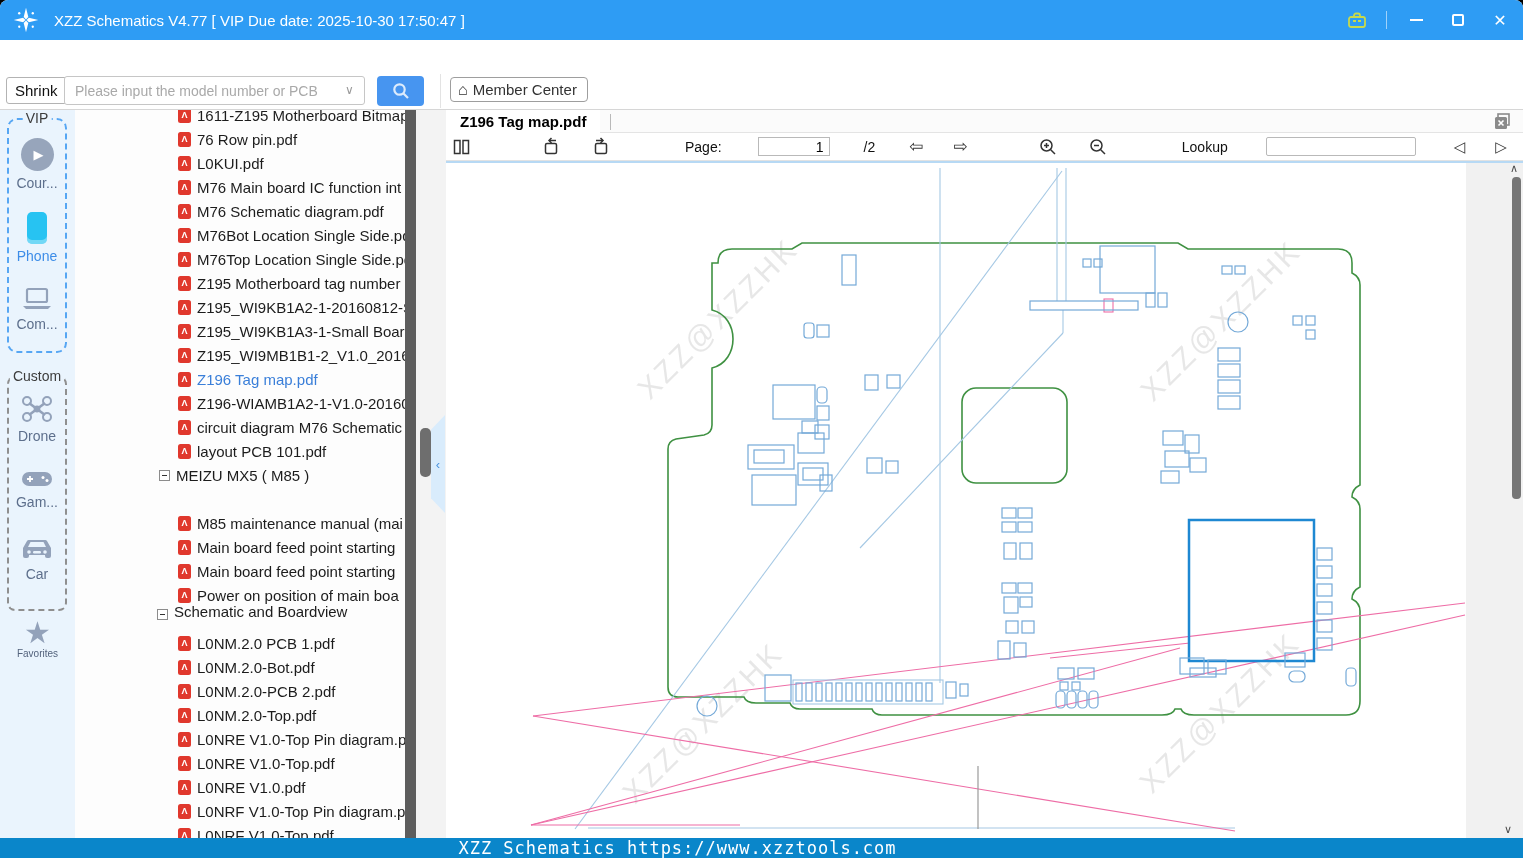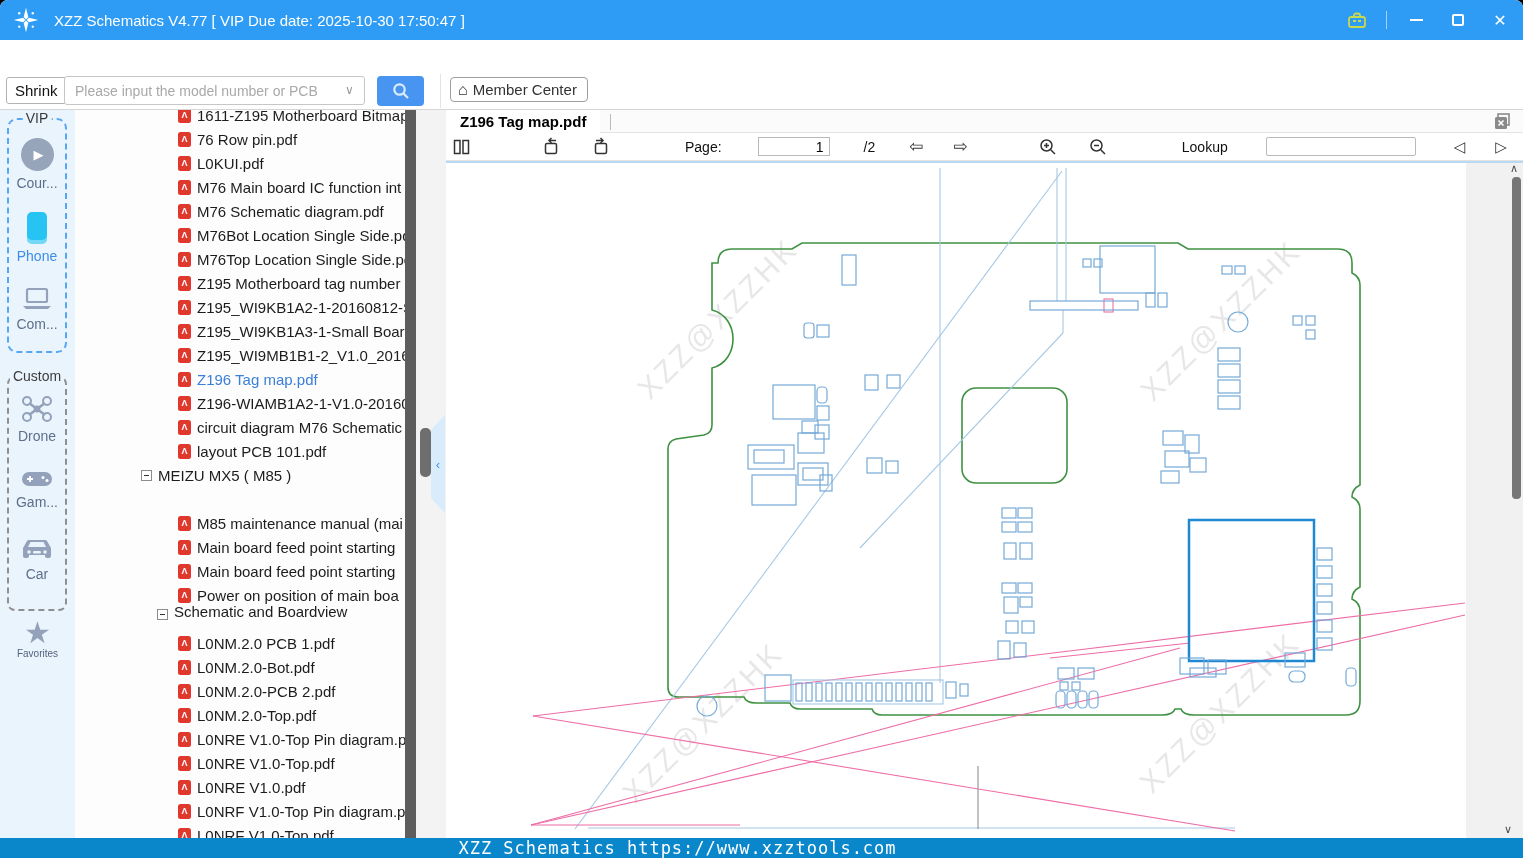--- a/index.html
+++ b/index.html
@@ -60,21 +60,21 @@
   .fav-item { position:absolute; left:0; top:508px; width:75px; display:flex; flex-direction:column; align-items:center; cursor:pointer; }
   .fav-item .star { font-size:30px; color:#93a2ba; line-height:30px; }
   .fav-item .lbl { font-size:10px; color:#53627c; }
 
   
   .tree { position:absolute; left:75px; top:0; width:330px; height:728px; background:#fdfdfd; overflow:hidden; }
   .tree-row { position:absolute; height:24px; display:flex; align-items:center; gap:6px; white-space:nowrap; cursor:pointer; width:400px;}
   .tree-row .lbl { font-size:15px; color:#1c1c1c; }
   .tree-row.selected .lbl { color:#3a7fd9; }
   .tree-row.pdf  { padding-left:103px; }
-  .tree-row.g0 { padding-left:66px; }
+  .tree-row.g0 { padding-left:84px; }
   .tree-row.g1 { padding-left:82px; }
   .pdficon { flex:0 0 auto; width:13px; height:15px; background:#e0382d; border-radius:2.5px; color:#fff;
              font-size:9px; font-weight:bold; display:flex; align-items:center; justify-content:center; }
   .tbox { flex:0 0 auto; width:11px; height:11px; border:1px solid #8c8c8c; background:#fff; position:relative; }
   .tbox i { position:absolute; left:2px; top:4px; width:5px; height:1px; background:#333; }
 
   
   .tree-scrollbar { position:absolute; left:405px; top:0; width:11px; height:728px; background:#5d5d5d; cursor:pointer; }
   .gutter { position:absolute; left:416px; top:0; width:30px; height:728px; background:#f3f3f3; }
   .gutter-pill { position:absolute; left:4px; top:318px; width:11px; height:49px; background:#6e6e6e; border-radius:5px; cursor:pointer; }

